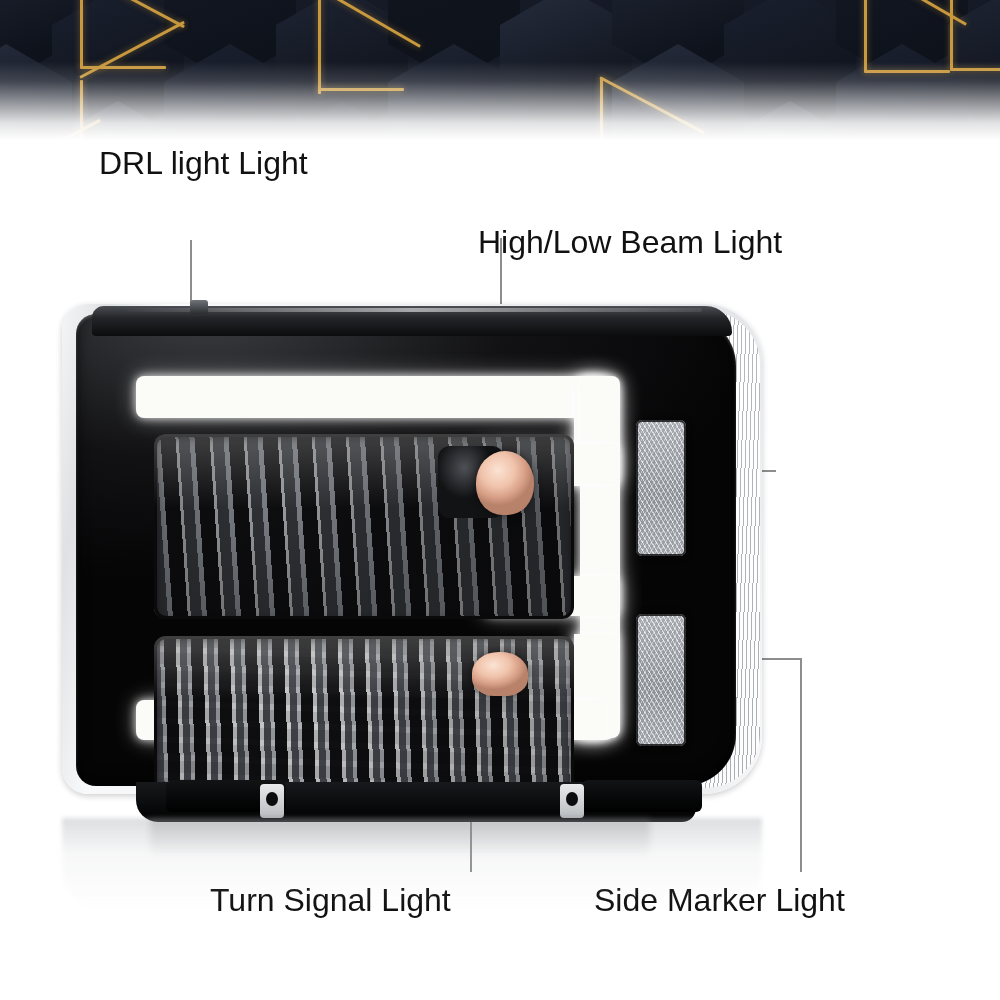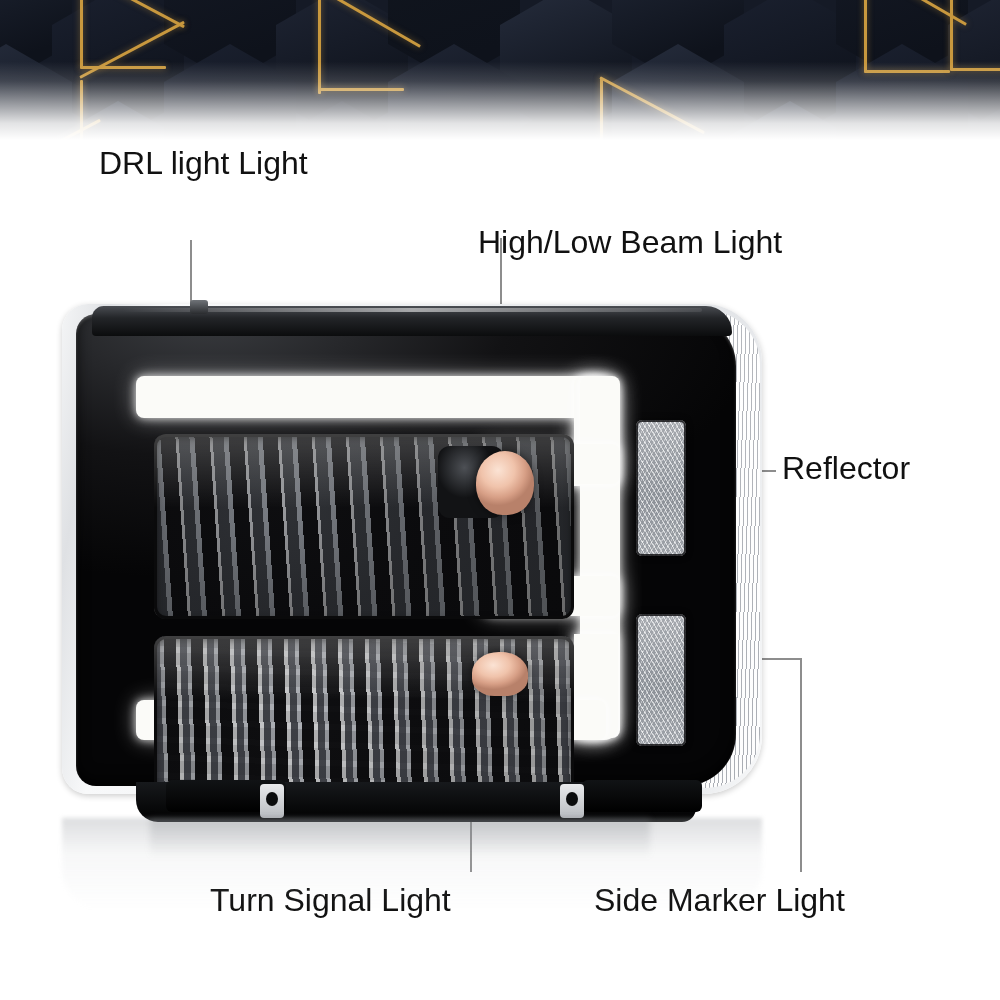--- a/index.html
+++ b/index.html
@@ -203,21 +203,20 @@
   <div class="ld ld-v ld-beam"></div>
   <div class="ld ld-h ld-refl"></div>
   <div class="ld ld-v ld-turn"></div>
   <div class="ld ld-h ld-side-h"></div>
   <div class="ld ld-v ld-side-v"></div>
 
   <div class="lbl lbl-led">
     <div>DRL light Light</div>
   </div>
   <div class="lbl lbl-beam">High/Low Beam Light</div>
-  <div class="lbl lbl-refl">Reflector</div>
   <div class="lbl lbl-turn">Turn Signal Light</div>
   <div class="lbl lbl-side">Side Marker Light</div>
 
   <div class="product">
 
     <div class="lens-rim"></div>
     <div class="rib"></div>
 
     <div class="housing">
       <div class="housing-top">

